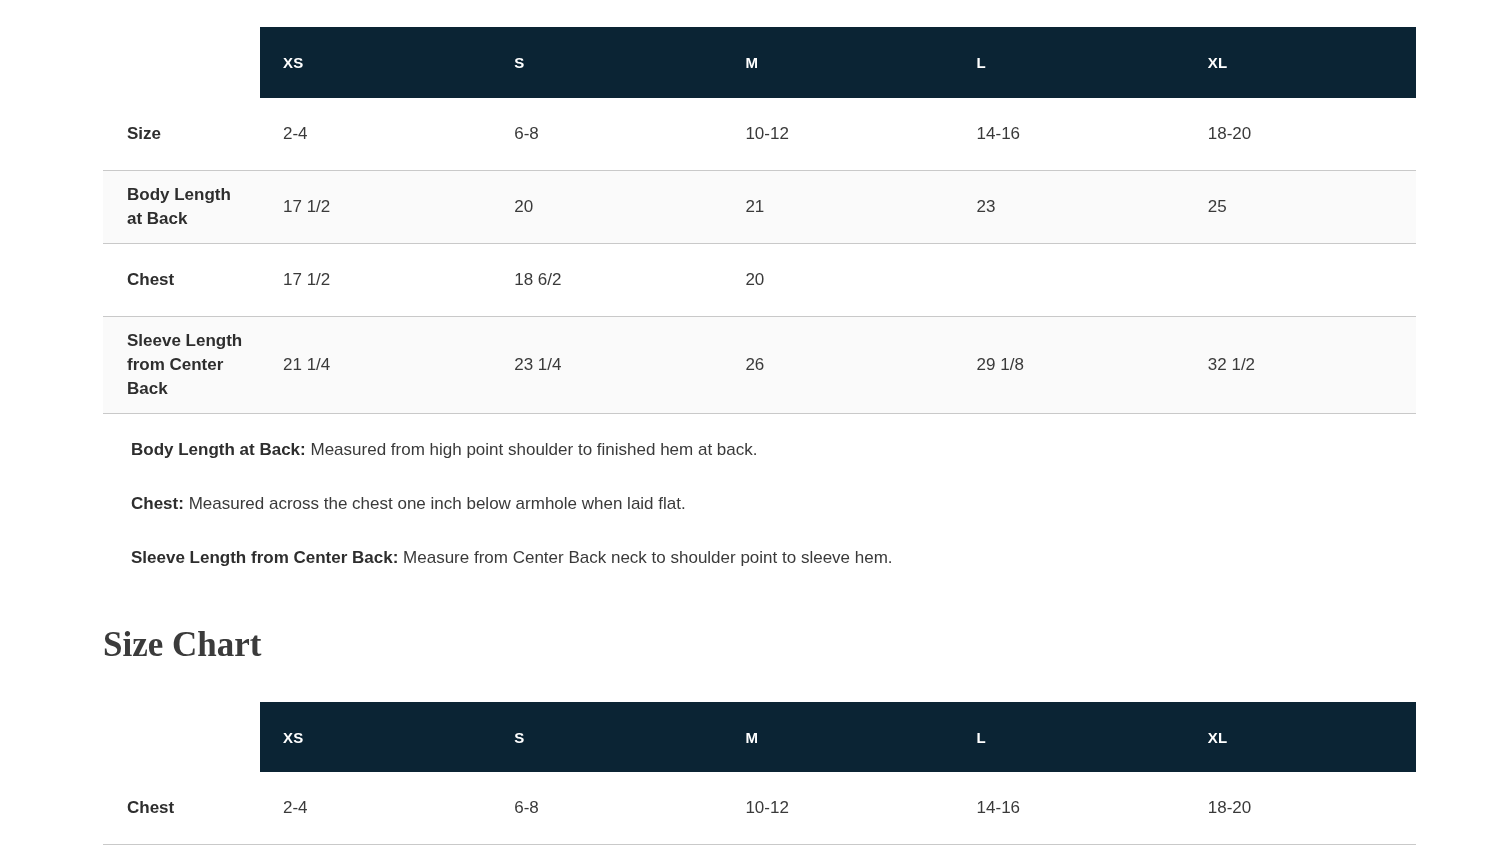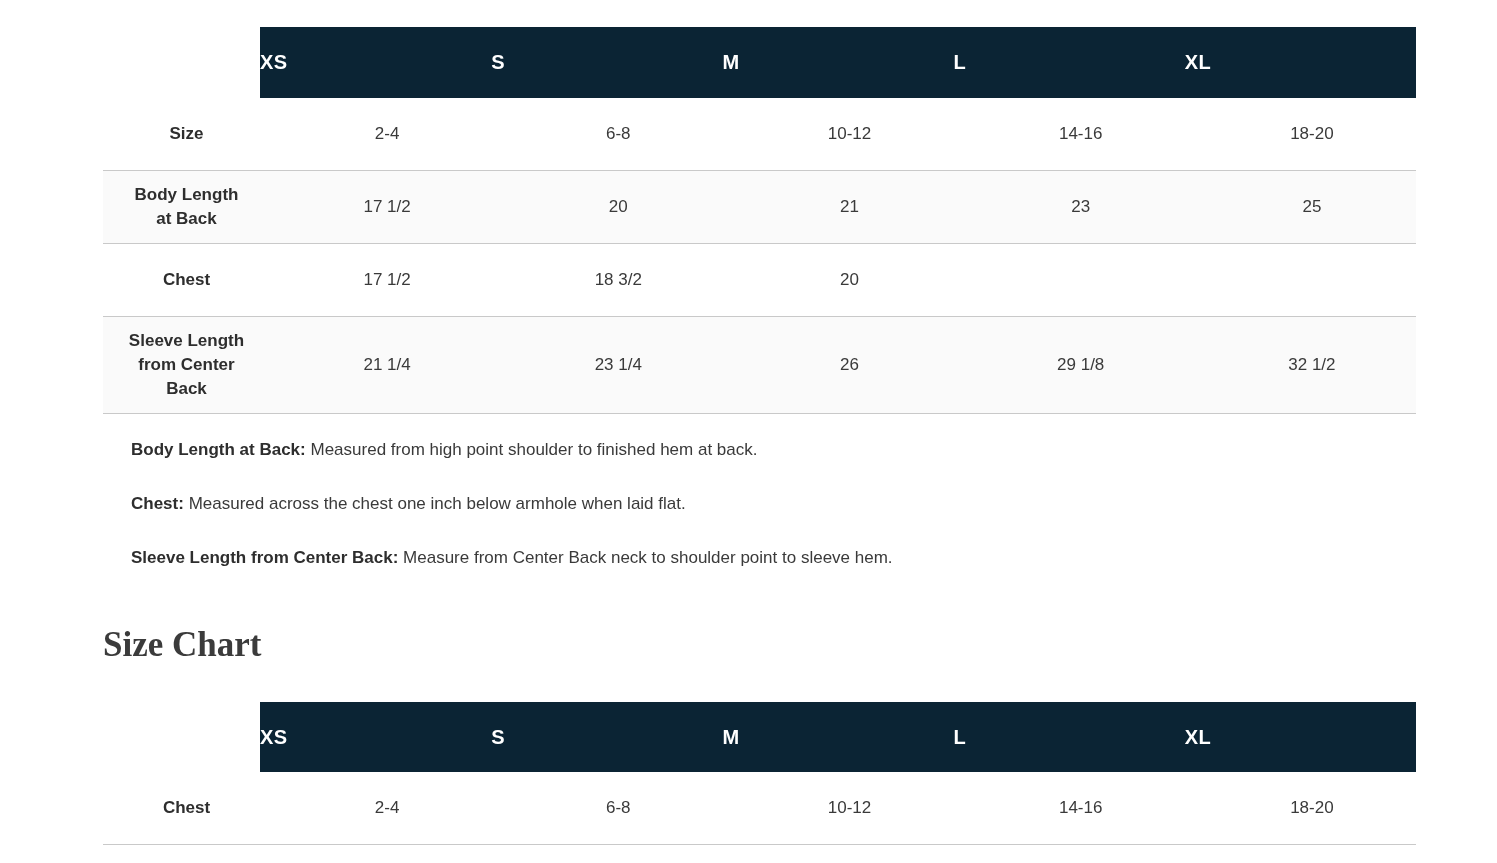--- a/index.html
+++ b/index.html
@@ -20,30 +20,30 @@
     display: grid;
     grid-template-columns: 157px repeat(5, 1fr);
     align-items: center;
   }
   .t-head { height: 71px; align-items: stretch; }
   .t-head .corner { background: transparent; }
   .h-cell {
     background: var(--header-bg, #0b2434);
     color: var(--header-text, #ffffff);
     font-weight: 700;
-    font-size: 20px;
+    font-size: 15px;
     letter-spacing: 0.02em;
     display: flex;
     align-items: center;
+    padding-left: 23px;
   }
   .t-row.data {
     min-height: 73px;
     border-bottom: 1px solid var(--border, #c9c9c9);
     background: #ffffff;
-    text-align: center;
   }
   .t-row.data.alt { background: var(--row-alt-bg, #fafafa); }
   .label-cell {
     font-weight: 700;
     font-size: 17px;
     line-height: 24px;
     color: var(--label-text, #2e2e2e);
     padding: 12px 14px 12px 24px;
   }
   .value-cell {
@@ -102,21 +102,21 @@
       <div class="value-cell">17 1/2</div>
       <div class="value-cell">20</div>
       <div class="value-cell">21</div>
       <div class="value-cell">23</div>
       <div class="value-cell">25</div>
     </div>
 
     <div class="t-row data">
       <div class="label-cell">Chest</div>
       <div class="value-cell">17 1/2</div>
-      <div class="value-cell">18 3/2</div>
+      <div class="value-cell">18 6/2</div>
       <div class="value-cell">20</div>
     </div>
 
     <div class="t-row data alt">
       <div class="label-cell">Sleeve Length from Center Back</div>
       <div class="value-cell">21 1/4</div>
       <div class="value-cell">23 1/4</div>
       <div class="value-cell">26</div>
       <div class="value-cell">29 1/8</div>
       <div class="value-cell">32 1/2</div>

